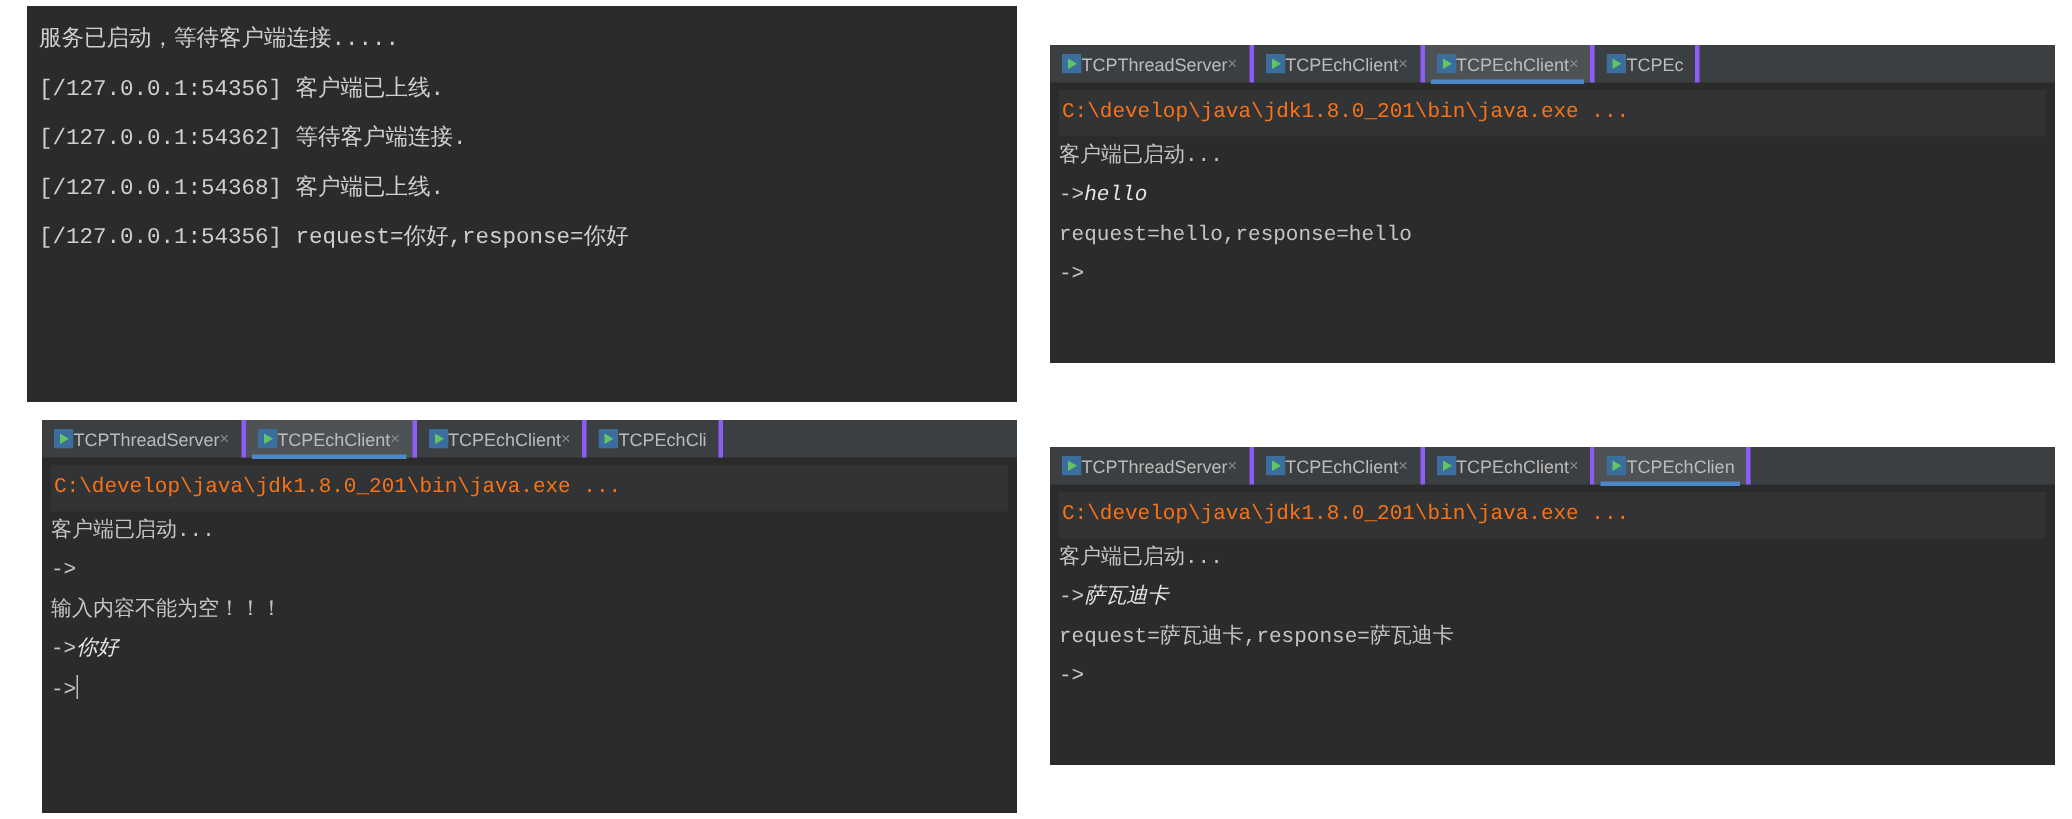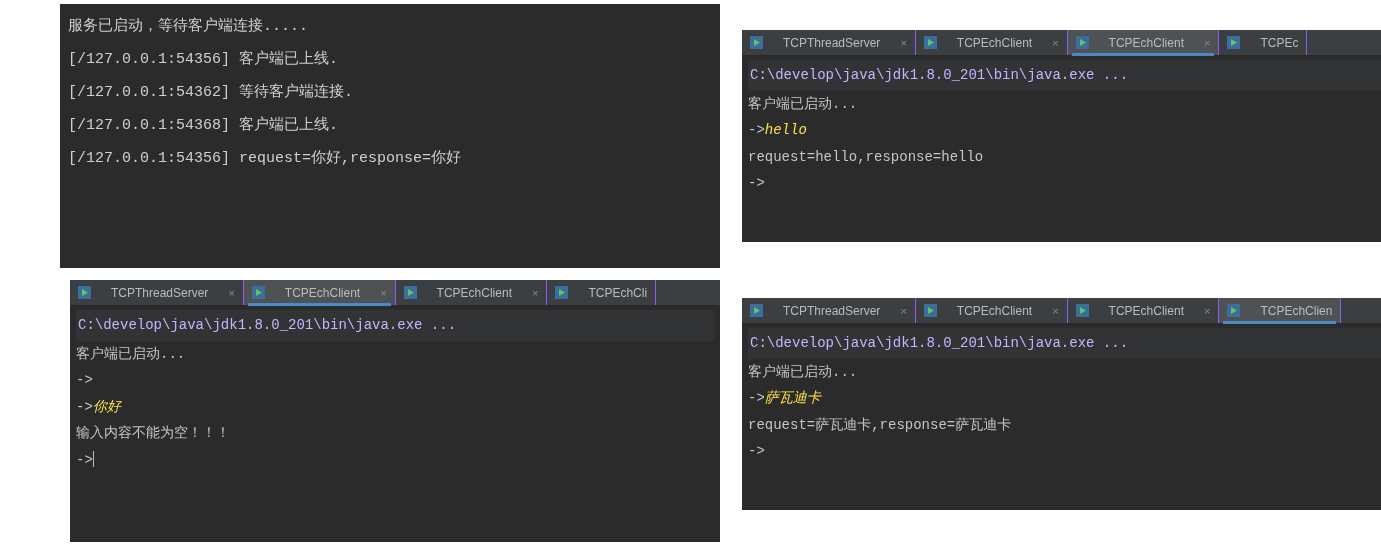--- a/index.html
+++ b/index.html
@@ -11,38 +11,37 @@
     height: 546px;
     font-family: Consolas, "Courier New", monospace;
     font-size: 14px;
     position: relative;
   }
   .console {
     position: absolute;
     background: #2b2b2b;
     color: #a9b7c6;
     overflow: hidden;
-    margin-left: 42px;
   }
   .tabstrip {
     display: flex;
     background: #3c3f41;
     height: 26px;
     align-items: stretch;
     border-bottom: 1px solid #2a2a2a;
     font-family: "Segoe UI", Arial, sans-serif;
     font-size: 12px;
   }
   .tab {
     display: flex;
     align-items: center;
-    gap: 20px;
+    gap: 0;
     padding: 0 8px;
     color: #bbbbbb;
-    border-right: 1px solid #8b5cf6;
+    border-right: 3px solid #8b5cf6;
     position: relative;
     white-space: nowrap;
     text-align: center;
   }
   .tab.active {
     background: #4e5254;
   }
   .tab.active::after {
     content: "";
     position: absolute;
@@ -61,25 +60,25 @@
     display: inline-block;
   }
   .icon-run svg { display:block; }
   .body {
     padding: 4px 6px 6px 6px;
     line-height: 1.9;
     color: #c5c5c5;
   }
   .body .cmd {
     background: #313335;
-    color: #c4b5fd;
+    color: #f97316;
     padding: 2px 2px;
   }
   .body .line { white-space: pre; }
-  .input-green { color: #fde047; font-style: italic; }
+  .input-green { color: #e5e5e5; font-style: italic; }
   .caret {
     display:inline-block;
     width:1px;
     height:16px;
     background:#bbbbbb;
     vertical-align:-3px;
   }
   
   #p1 { left: 18px; top: 4px; width: 660px; height: 264px; }
   #p1 .body { line-height: 2.2; font-size: 15px; color:#cfcfcf; padding:6px 8px;}
@@ -193,22 +192,22 @@
             <polygon points="4,3 10,6.5 4,10" fill="#62c462"></polygon>
           </svg>
         </span>
       <span>TCPEchCli</span>
     </div>
   </div>
   <div class="body">
     <div class="line cmd">C:\develop\java\jdk1.8.0_201\bin\java.exe ...</div>
     <div class="line">客户端已启动...</div>
     <div class="line">-&gt;</div>
+    <div class="line">输入内容不能为空！！！</div>
     <div class="line"><span>-&gt;</span><span class="input-green">你好</span></div>
-    <div class="line">输入内容不能为空！！！</div>
     <div class="line"><span>-&gt;</span><span class="caret"></span></div>
   </div>
 </div>
 
 <div id="p4" class="console">
   <div class="tabstrip">
     <div class="tab">
       <span class="icon-run">
           <svg viewBox="0 0 13 13">
             <rect x="0" y="0" width="13" height="13" fill="#3b6e9c"></rect>

